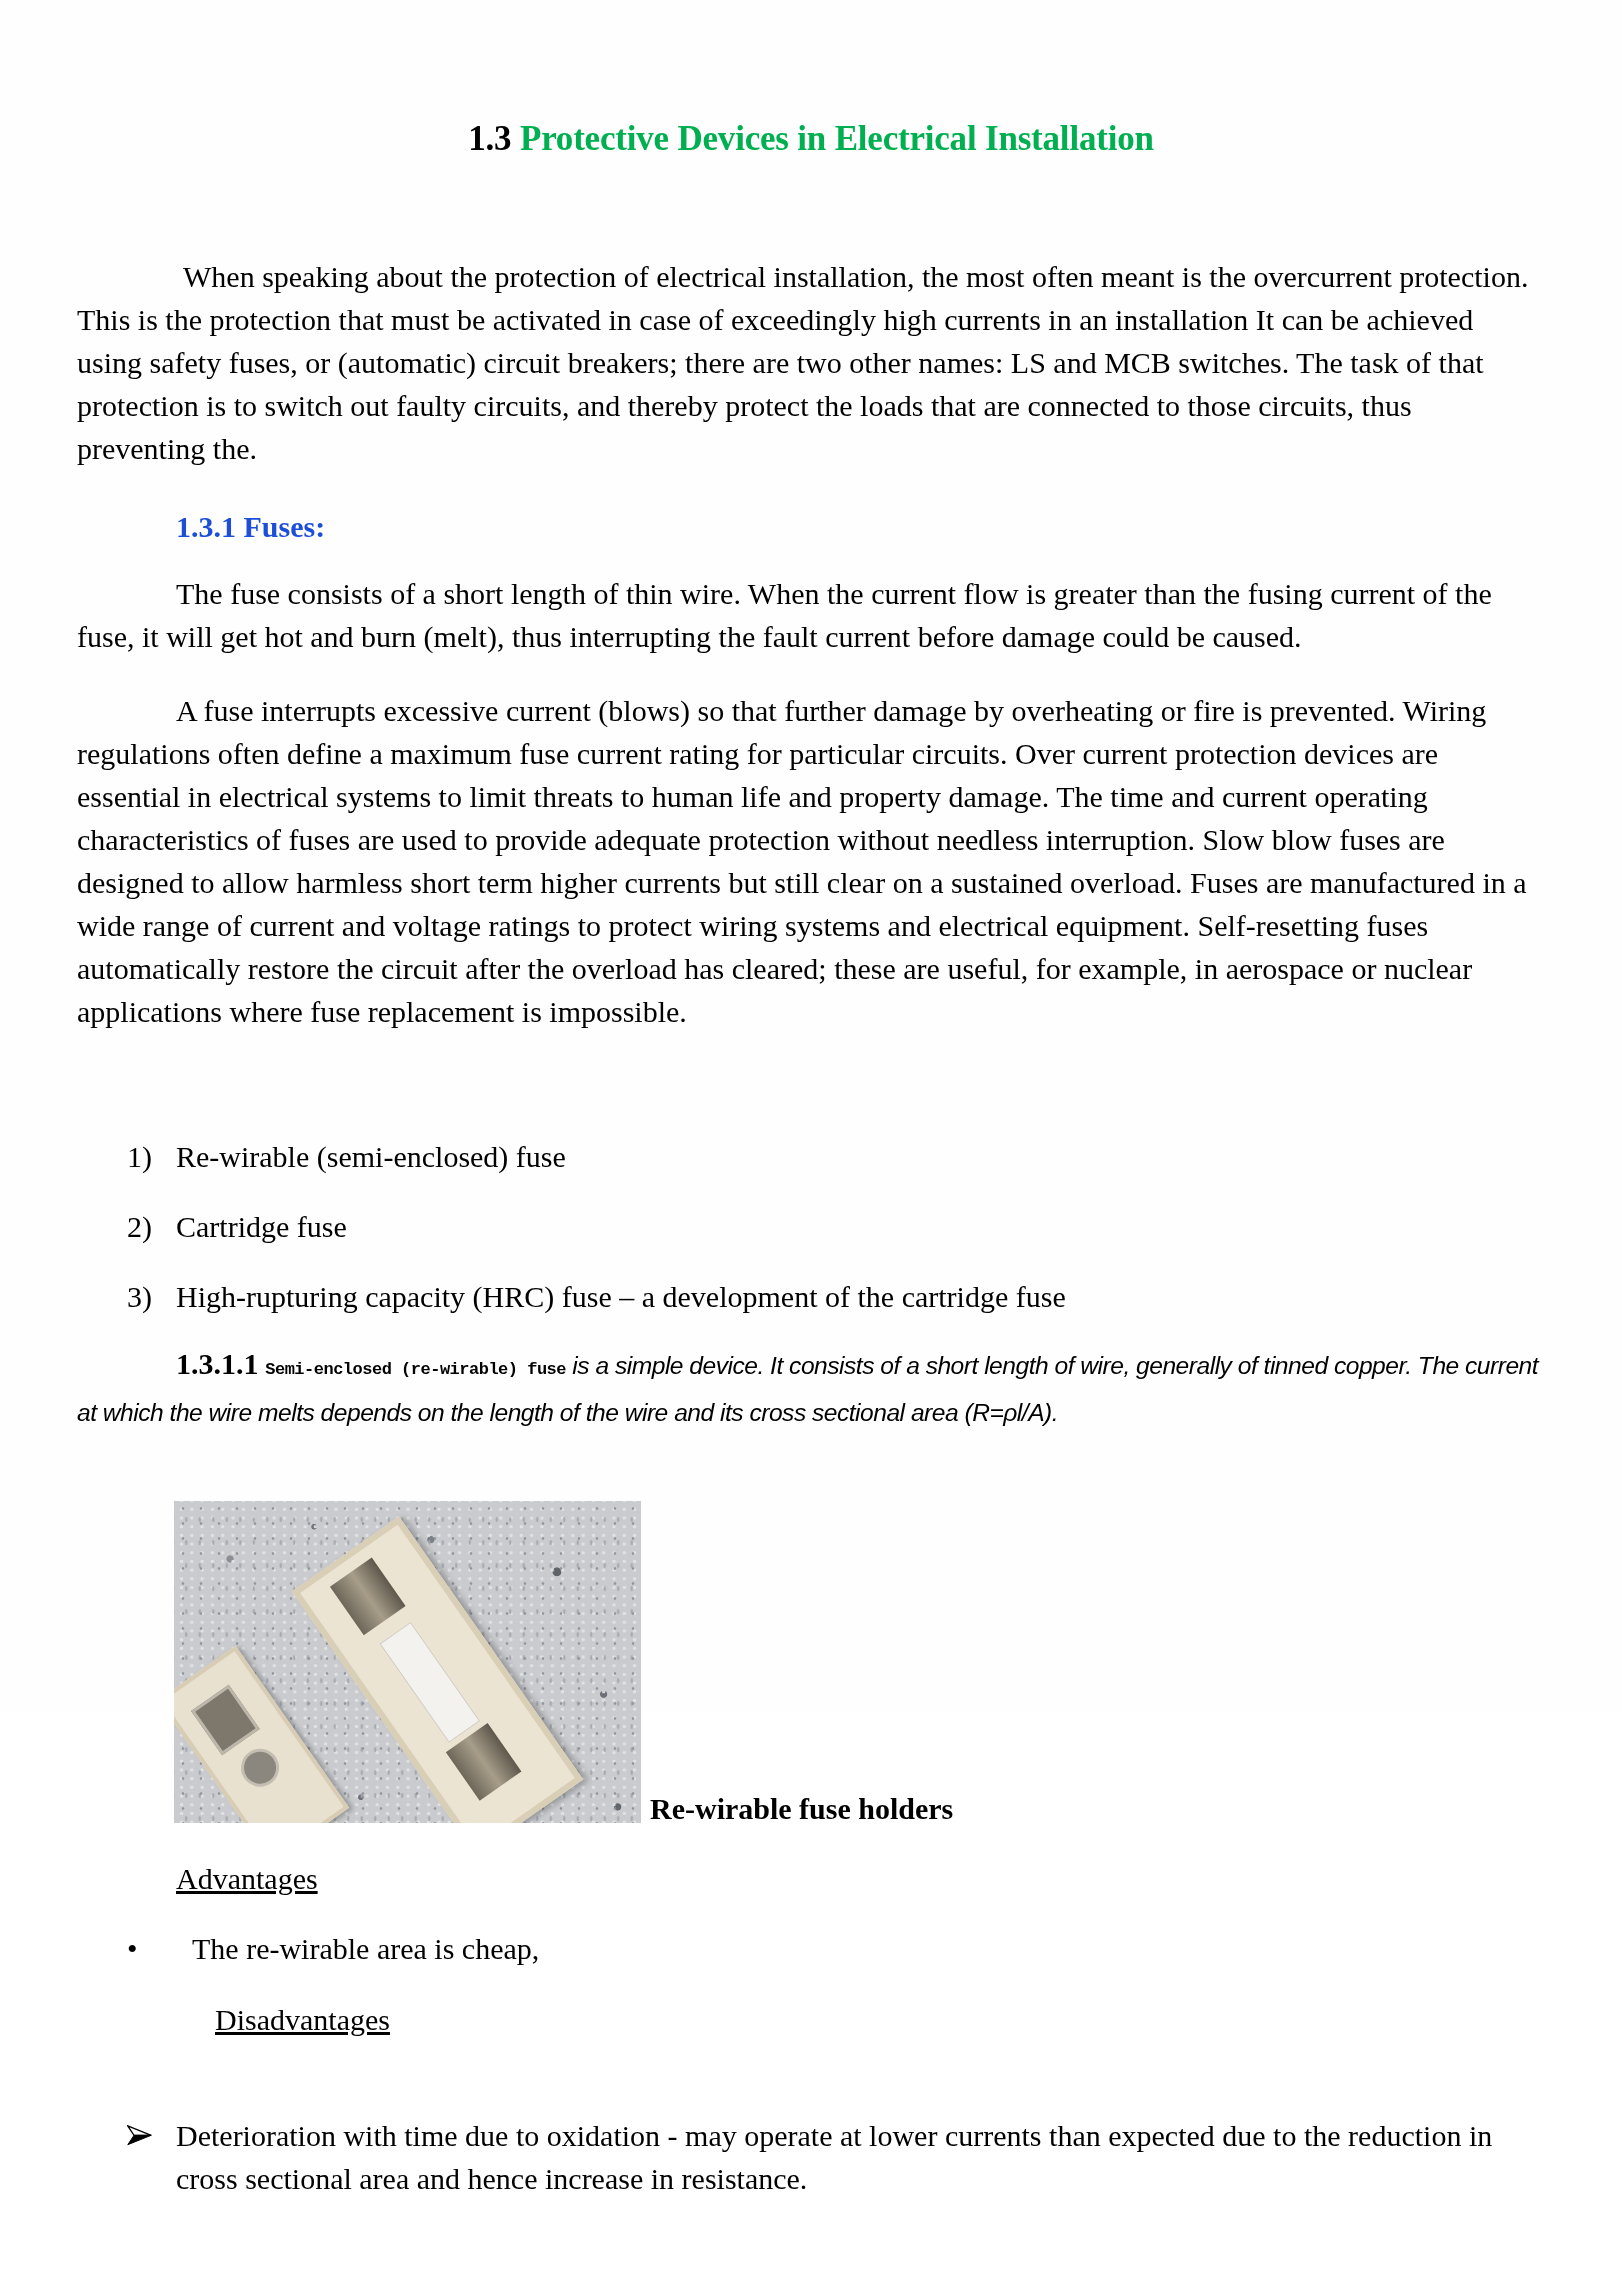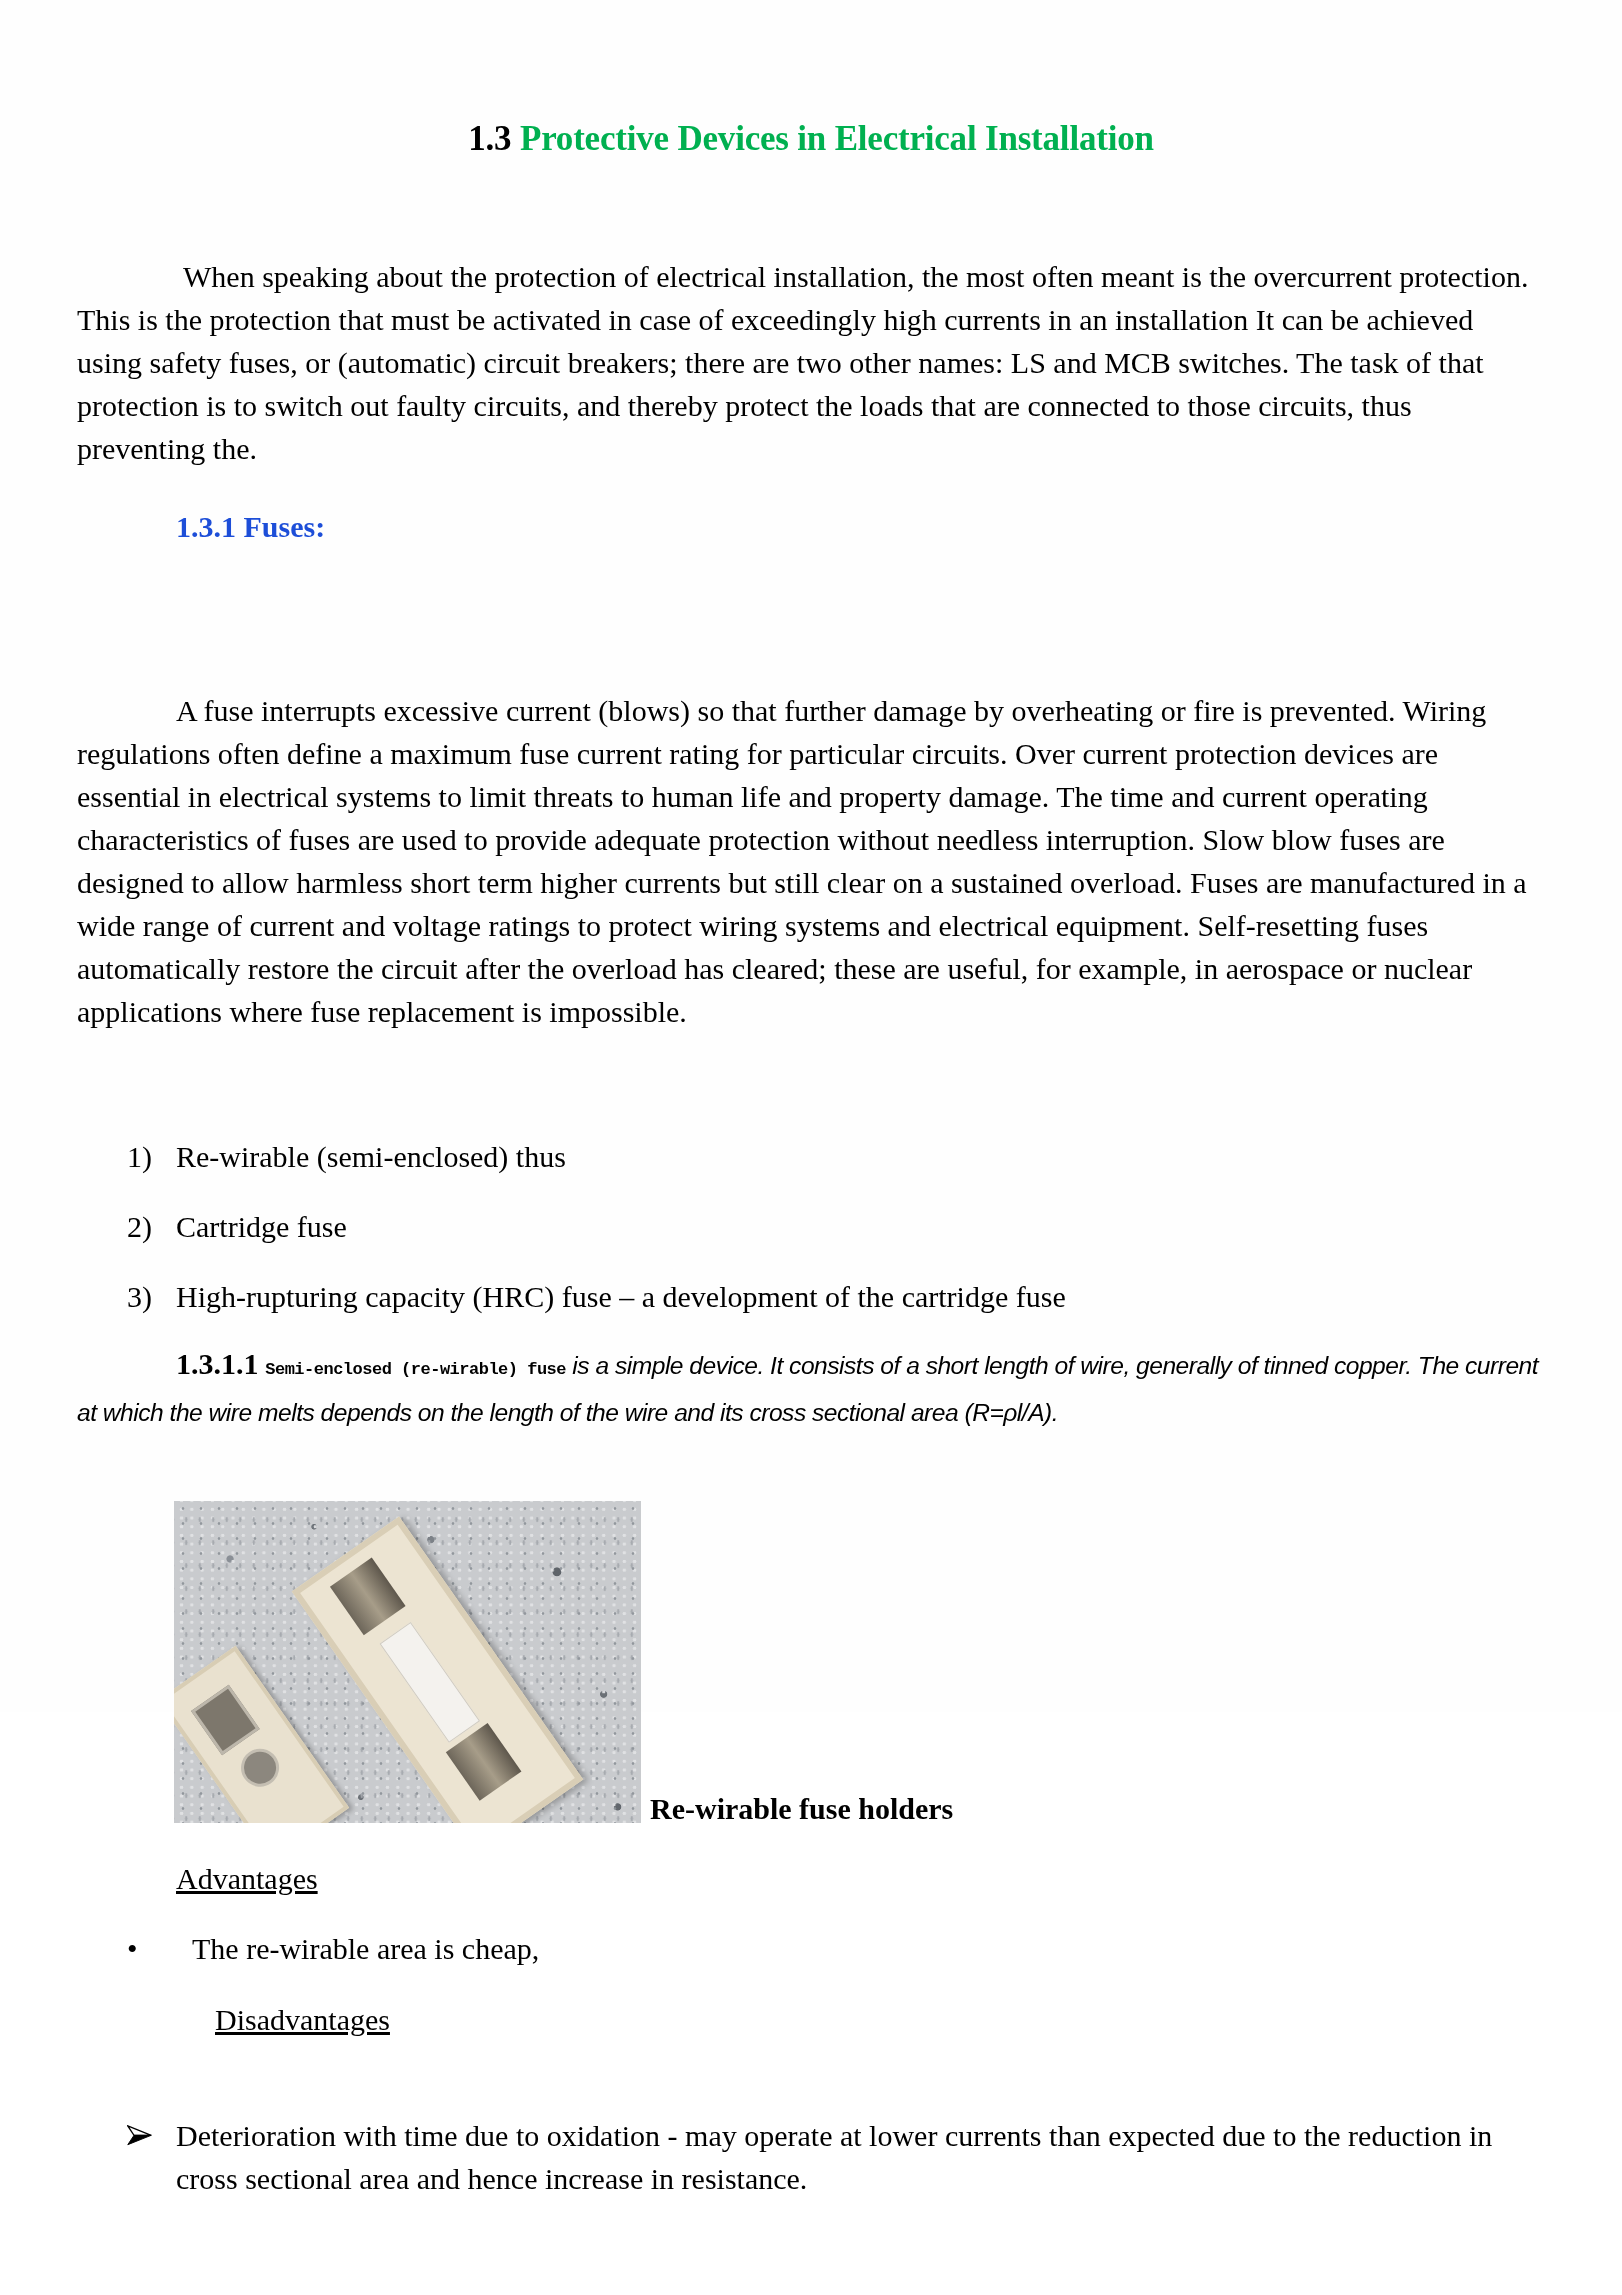--- a/index.html
+++ b/index.html
@@ -263,28 +263,29 @@
 
   <h1 class="title" style="margin:0;">
     <span class="num">1.3</span>
     <span class="green">Protective Devices in Electrical Installation</span>
   </h1>
 
   <p class="para indent1" style="top:255px;margin:0;">When speaking about the protection of electrical installation, the most often meant is the overcurrent protection. This is the protection that must be activated in case of exceedingly high currents in an installation  It can be achieved using safety fuses, or (automatic) circuit breakers; there are two other names: LS and MCB switches. The task of that protection is to switch out faulty circuits, and thereby protect the loads that are connected to those circuits, thus preventing the.</p>
 
   <div class="subhead-red">1.3.1 Fuses:</div>
 
+  <p class="para indent2" style="top:572px;margin:0;">The fuse consists of a short length of thin wire. When the current flow is greater than the fusing current of the fuse, it will get hot and burn (melt), thus interrupting the fault current before damage could be caused.</p>
 
   <p class="para indent2" style="top:689px;margin:0;">A fuse interrupts excessive current (blows) so that further damage by overheating or fire is prevented. Wiring regulations often define a maximum fuse current rating for particular circuits. Over current protection devices are essential in electrical systems to limit threats to human life and property damage. The time and current operating characteristics of fuses are used to provide adequate protection without needless interruption. Slow blow fuses are designed to allow harmless short term higher currents but still clear on a sustained overload. Fuses are manufactured in a wide range of current and voltage ratings to protect wiring systems and electrical equipment. Self-resetting fuses automatically restore the circuit after the overload has cleared; these are useful, for example, in aerospace or nuclear applications where fuse replacement is impossible.</p>
 
 
   <ol class="num-list" style="top:1135px;">
     <li>
       <span class="n">1)</span>
-      <span class="t">Re-wirable (semi-enclosed) thus</span>
+      <span class="t">Re-wirable (semi-enclosed) fuse</span>
     </li>
     <li>
       <span class="n">2)</span>
       <span class="t">Cartridge fuse</span>
     </li>
     <li>
       <span class="n">3)</span>
       <span class="t">High-rupturing capacity (HRC) fuse – a development of the cartridge fuse</span>
     </li>
   </ol>

